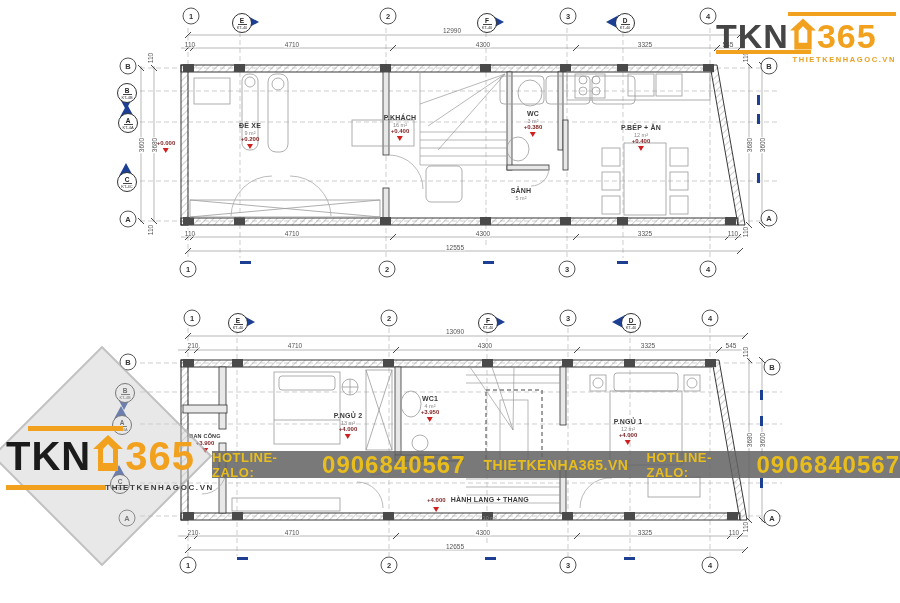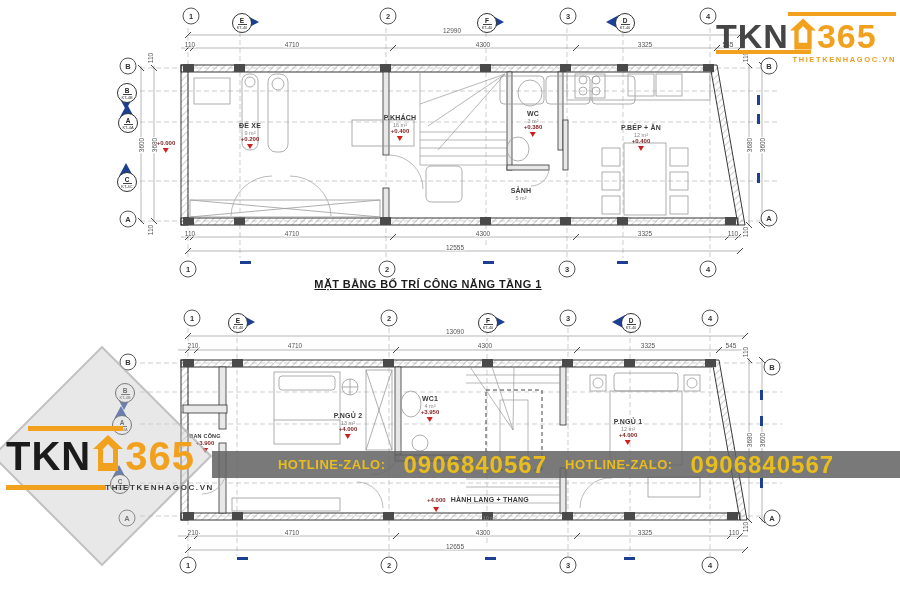--- a/index.html
+++ b/index.html
@@ -424,21 +424,20 @@
 <div class="t room" style="left:521px;top:187px">
   <div class="rname">SẢNH</div>
       <div class="rarea">5 m²</div>
 </div>
 <div class="t room" style="left:641px;top:124px">
   <div class="rname">P.BẾP + ĂN</div>
       <div class="rarea">12 m²</div>
   <div class="rlev">+0.400</div>
       <div class="rtri"></div>
 </div>
-<div class="t title" style="left:428px;top:278px">MẶT BẰNG BỐ TRÍ CÔNG NĂNG TẦNG 1</div>
 
 <div class="bub" style="left:192px;top:318px">1</div>
 <div class="bub" style="left:389px;top:318px">2</div>
 <div class="bub" style="left:568px;top:318px">3</div>
 <div class="bub" style="left:710px;top:318px">4</div>
 <div class="dm r" style="left:237px;top:322px">
       <i></i>
       <span class="dc">
         <b>E</b>
         <u>KT-40</u>
@@ -543,20 +542,21 @@
   </div>
 </div>
 
 <div id="wm">
       <div class="sq"></div>
     </div>
 
 <div id="banner" style="color:#E9BE1C">
   <span class="bl">HOTLINE-ZALO:</span>
   <span class="bp">0906840567</span>
+  <span class="bs">THIETKENHA365.VN</span>
   <span class="bl">HOTLINE-ZALO:</span>
   <span class="bp">0906840567</span>
 </div>
 
 <div class="logo" style="left:716px;top:8px;width:180px;height:56px;">
   <span class="obar" style="right:0;top:4px;width:108px;background:#F2A11E"></span>
   <div class="row" style="position:absolute;left:0;top:10px;">
     <span class="tkn" style="font-size:34px;color:#454545">TKN</span>
     <svg width="26" height="32" viewBox="0 0 30 36" style="position:static;margin:0 1px;">
       <path fill="#F2A11E" fill-rule="evenodd" d="M15,0 L30,14 L25,14 L25,36 L5,36 L5,14 L0,14 Z M10,14 L15,9 L20,14 L20,28 L10,28 Z"></path>

